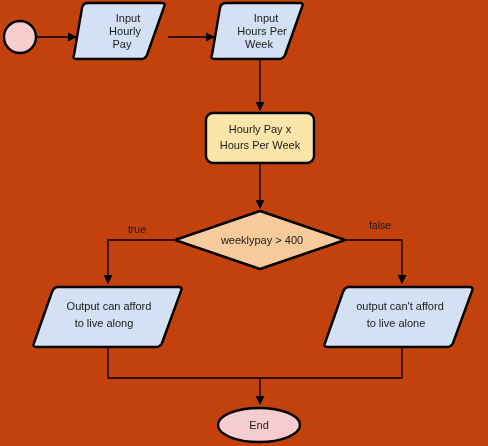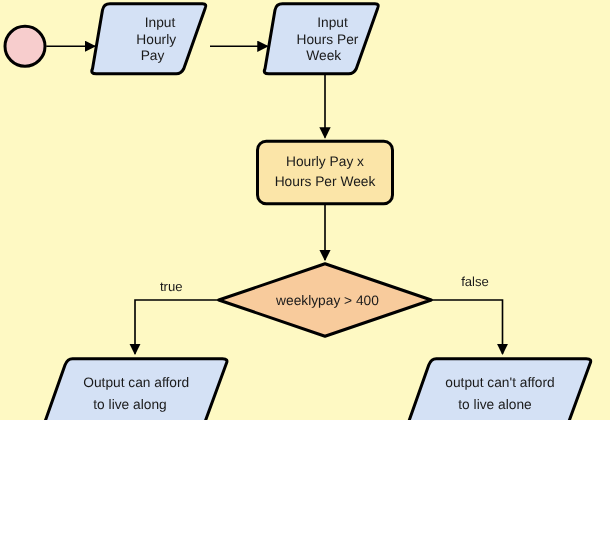--- a/index.html
+++ b/index.html
@@ -6,23 +6,23 @@
     margin: 0;
     padding: 0;
     background: #ffffff;
   }
   body {
     font-family: "Liberation Sans", sans-serif;
   }
   #canvas-wrap {
     position: relative;
     width: 488px;
-    height: 336px;
+    height: 446px;
     overflow: hidden;
-    background: #fef9c3;
+    background: #c2410c;
   }
   svg#flowchart {
     position: absolute;
     left: 0;
     top: 0;
     width: 488px;
     height: 446px;
     display: block;
   }
   .node-shape {

